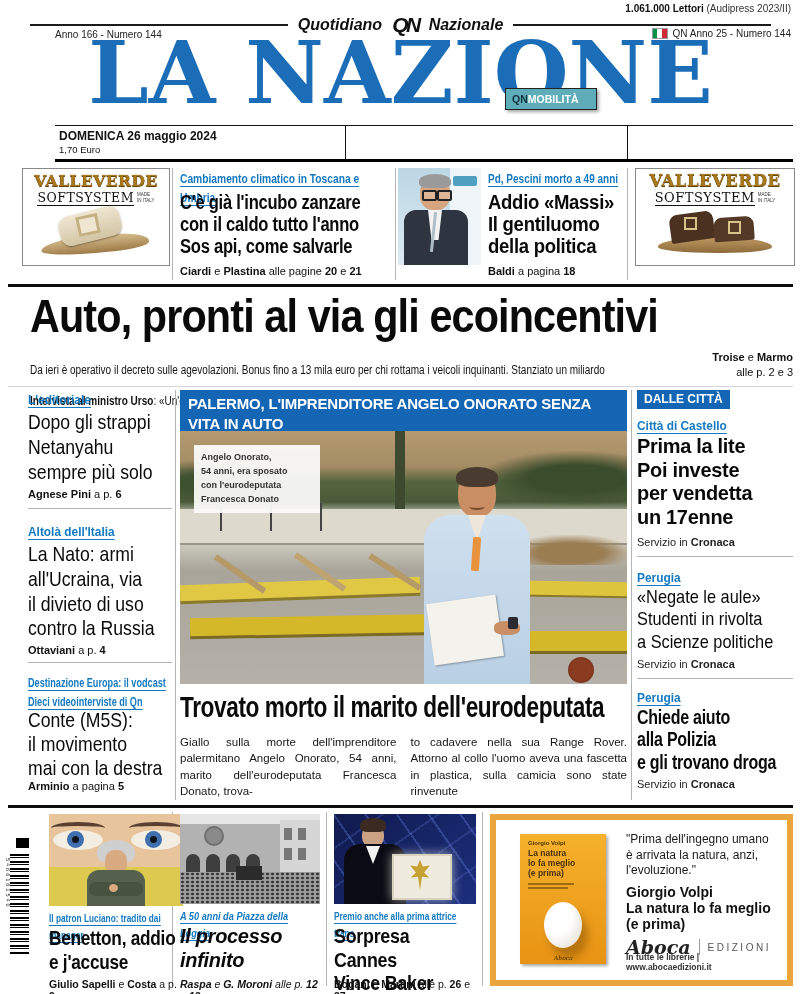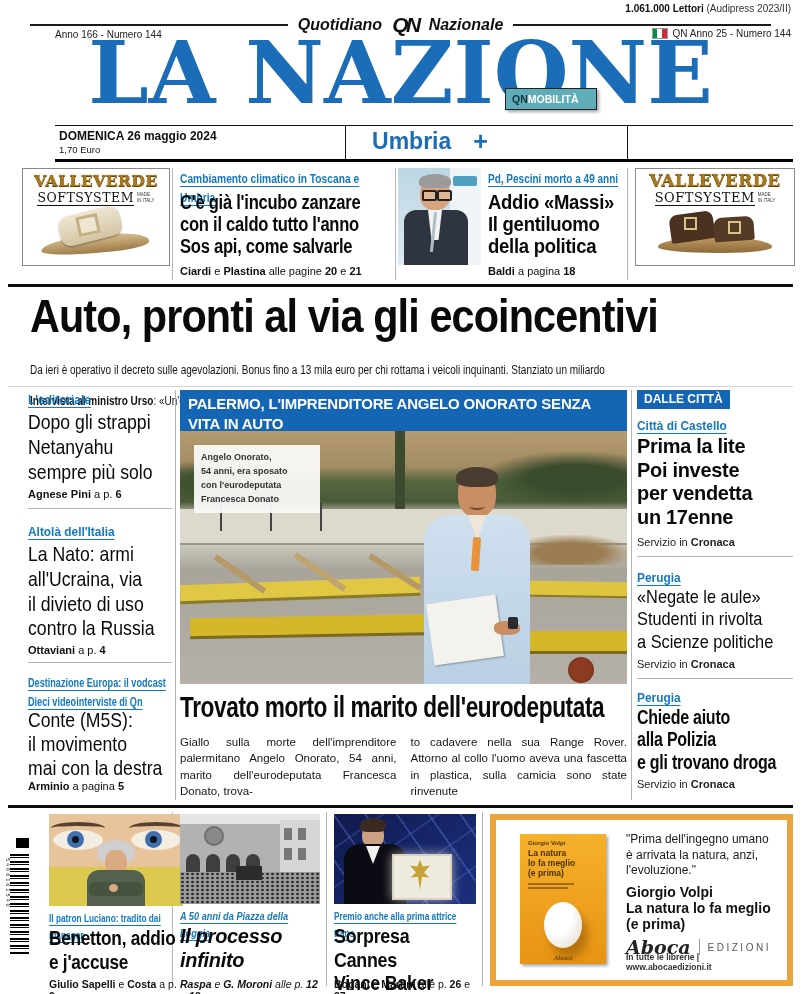--- a/index.html
+++ b/index.html
@@ -61,24 +61,20 @@
       <span style="color:#11333c;">QN</span><span style="color:#fff;">MOBILITÀ</span>
     </div>
   </div>
 
   <div class="abs" style="left:55px;right:8px;top:125px;height:33px;border-top:1px solid #111;border-bottom:3px solid #000;">
     <div class="abs" style="left:4px;top:3px;">
       <div style="font-weight:800;font-size:12px;">DOMENICA 26 maggio 2024</div>
       <div style="font-size:9.5px;margin-top:1px;">1,70 Euro</div>
     </div>
     <div class="abs" style="left:290px;top:0;bottom:0;width:1px;background:#111;"></div>
-    <div class="abs" style="left:290px;width:170px;top:1px;display:flex;justify-content:center;align-items:center;gap:22px;">
-      <span style="color:#1b6db8;font-weight:800;font-size:23px;">Umbria</span>
-      <span style="color:#1b6db8;font-weight:800;font-size:25px;">+</span>
-    </div>
     <div class="abs" style="left:572px;top:0;bottom:0;width:1px;background:#111;"></div>
   </div>
 
   <div class="abs" style="left:8px;top:166px;width:785px;height:117px;">
     <div class="vline" style="left:164px;top:2px;height:112px;"></div>
     <div class="vline" style="left:387px;top:2px;height:112px;"></div>
     <div class="vline" style="left:619px;top:2px;height:112px;"></div>
 
     <div class="abs" style="left:14px;top:2px;width:146px;height:96px;border:1px solid #888;background:#fff;overflow:hidden;">
       <div style="text-align:center;font-family:'DejaVu Serif',serif;font-weight:700;font-size:15.5px;letter-spacing:0.5px;color:#a9791c;text-shadow:0 1px 0 #5e4509,0 0 1px #3d2c05;margin-top:2px;">VALLEVERDE</div>
@@ -142,20 +138,24 @@
   <div class="abs blackbar" style="top:284px;left:8px;right:8px;height:2.5px;"></div>
 
   <div class="abs" style="left:30px;top:291px;width:760px;">
     <div class="hl cx88" style="font-size:47px;line-height:1.05;letter-spacing:-1px;white-space:nowrap;">Auto, pronti al via gli ecoincentivi</div>
   </div>
   <div class="abs" style="left:30px;top:347px;width:660px;font-size:12.5px;line-height:1.25;color:#111;">
     <span class="cx80">
       <span>Da ieri è operativo il decreto sulle agevolazioni. Bonus fino a 13 mila euro per chi rottama i veicoli inquinanti. Stanziato un miliardo</span><br>
       <span><span class="b">Intervista al ministro Urso</span><span>: «Un'operazione sociale. Con gli sconti le vetture green saranno alla portata anche dei ceti popolari»</span></span>
     </span>
+  </div>
+  <div class="abs" style="left:688px;top:350px;width:105px;text-align:right;font-size:11px;line-height:1.4;">
+    <div><span class="b">Troise</span><span> e </span><span class="b">Marmo</span></div>
+    <div>alle p. 2 e 3</div>
   </div>
   <div class="abs" style="top:386px;left:8px;right:8px;height:1px;background:#d5d5d5;"></div>
 
   <div class="vline" style="left:175px;top:390px;height:410px;"></div>
   <div class="vline" style="left:631px;top:390px;height:410px;"></div>
 
   <div class="abs" style="left:28px;top:390px;width:144px;height:410px;">
     <div class="abs" style="top:0;">
       <span class="kicker cx95">L'editoriale</span>
     </div>

